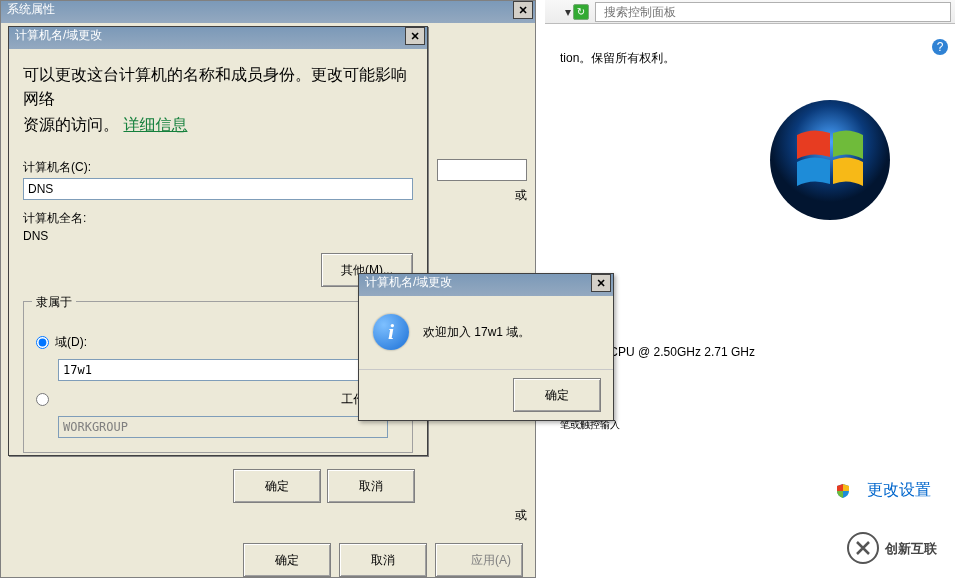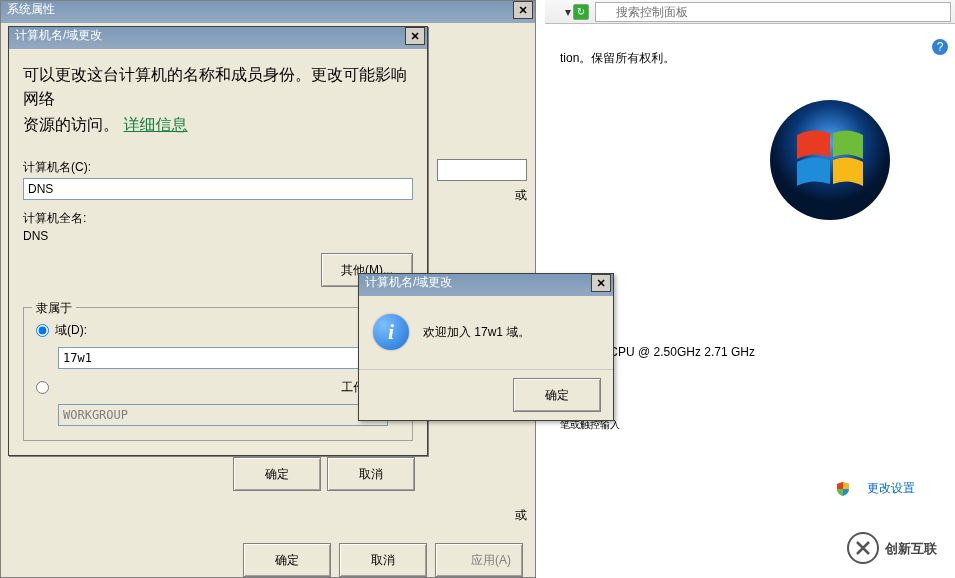--- a/index.html
+++ b/index.html
@@ -19,36 +19,36 @@
   position: absolute; left: 545px; top: 0; right: 0; height: 24px;
   border-bottom: 1px solid #bcbcbc;
   display: flex; align-items: center;
   background: linear-gradient(#f8f8f8,#ececec);
 }
 .nav-sep { width: 20px; }
 .nav-btn { width: 16px; height: 16px; margin: 0 2px; display:flex; align-items:center; justify-content:center; }
 .search-field {
   flex: 1; height: 20px; margin: 0 4px;
   border: 1px solid #b0b0b0;
-  padding: 0 20px; font-size: 12px;
+  padding: 0 8px; font-size: 12px;
   background: #fff;
   color: #808080;
 }
 .bg-top .refresh { border:1px solid #7a7; background:#3a3; color:#fff; border-radius:2px; font-size:10px; }
 
 .bg-content { position:absolute; left:560px; top:50px; right:10px; }
 .bg-line { color:#000; font-size:12px; margin-bottom:4px; }
 .win-logo {
   position:absolute; right:60px; top:95px; width:130px; height:130px;
 }
 .bg-cpu { position:absolute; left:560px; top:345px; font-size:12px; }
 .bg-touch { position:absolute; left:560px; top:418px; font-size:10px; }
 .change-settings {
-  position:absolute; right:40px; top:480px;
-  color:#0066cc; font-size:12px;
+  position:absolute; right:24px; top:480px;
+  color:#0066cc; font-size:16px;
   display:flex; align-items:center; gap:16px;
 }
 .shield { width:16px; height:16px; }
 .brand {
   position:absolute; right:10px; bottom:10px;
   width:100px; height:40px;
   display:flex; align-items:center; justify-content:center;
   font-size:11px; color:#444;
 }
 
@@ -100,21 +100,21 @@
 .desc { font-size:16px; line-height:1.5; margin-bottom:2px; }
 .link { color:#15803d; text-decoration:underline; cursor:pointer; }
 .label { font-size:12px; margin-top:22px; display:block; }
 .txtinput {
   width:100%; height:22px; border:1px solid #7f9db9;
   background:#fff; font-size:12px; padding:0 4px; margin-top:2px;
 }
 .static { font-size:12px; margin-top:10px; }
 .other-btn-row { display:flex; justify-content:flex-end; margin-top:10px; }
 .groupbox {
-  border:1px solid #a0a0a0; margin-top:20px; padding:8px 12px 14px 12px;
+  border:1px solid #a0a0a0; margin-top:14px; padding:26px 12px 14px 12px;
   position:relative;
 }
 .groupbox .legend {
   position:absolute; top:-8px; left:8px; background:#ece9d8;
   font-size:12px; padding:0 4px;
 }
 .radio-row { display:flex; align-items:center; gap:6px; margin-top:6px; font-size:12px; }
 .radio-row input[type=text] {
   width:330px; height:22px; margin-left:22px; margin-top:2px;
   border:1px solid #7f9db9; background:#fff; font-size:12px; padding:0 4px;

